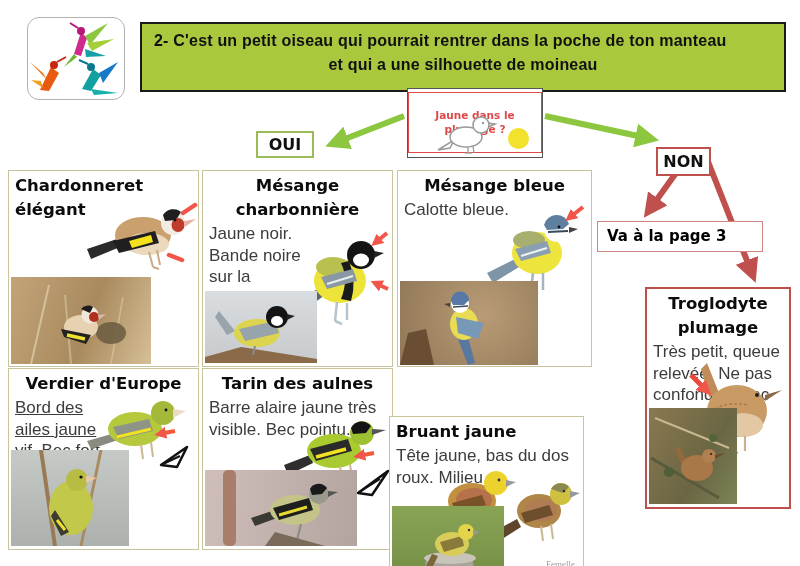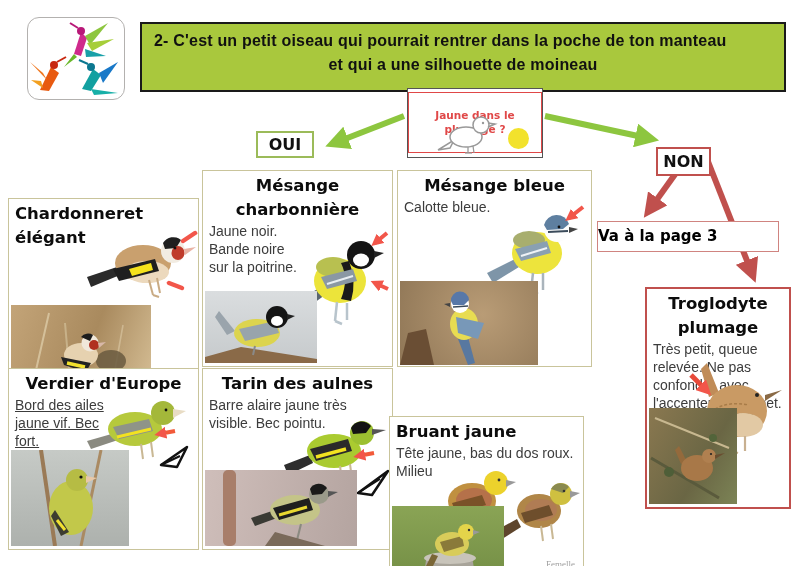--- a/index.html
+++ b/index.html
@@ -20,35 +20,35 @@
   .q-label{display:inline-block;margin-top:3px;border:1.5px solid #e04848;color:#e04848;
            font-weight:bold;font-size:10.5px;padding:16px 3px;line-height:1.3;}
   .q-sketch{position:absolute;left:16px;top:21px;}
   .q-dot{position:absolute;right:13px;bottom:8px;width:21px;height:21px;border-radius:50%;
          background:#f2e22c;}
   
   .ans{position:absolute;box-sizing:border-box;text-align:center;font-weight:bold;font-size:16px;
        background:#fff;color:#111;z-index:3;}
   .oui-box{left:256px;top:131px;width:58px;height:27px;line-height:24px;border:2px solid #9bbb59;}
   .non-box{left:656px;top:126px;width:55px;height:29px;line-height:26px;border:2px solid #c0504d;margin-top:21px;}
-  .goto-box{position:absolute;left:597px;top:221px;width:182px;height:31px;box-sizing:border-box;
+  .goto-box{position:absolute;left:597px;top:221px;width:166px;height:31px;box-sizing:border-box;
             border:1.5px solid #d08480;background:#fff;font-weight:bold;font-size:15px;
-            line-height:28px;z-index:3;}
+            line-height:28px;padding-left:9px;z-index:3;}
   
   .card{position:absolute;background:#fff;border:1.5px solid #c9c49b;box-sizing:border-box;z-index:1;}
-  #card-chardonneret{left:8px;top:170px;width:191px;height:197px;margin-top:28px;}
+  #card-chardonneret{left:8px;top:170px;width:191px;height:197px;}
   #card-charbonniere{left:202px;top:170px;width:191px;height:197px;}
   #card-bleue{left:397px;top:170px;width:195px;height:197px;}
   #card-verdier{left:8px;top:368px;width:191px;height:182px;}
   #card-tarin{left:202px;top:368px;width:191px;height:182px;}
   #card-bruant{left:389px;top:368px;width:195px;height:182px;margin-top:48px;}
   #card-troglodyte{left:645px;top:287px;width:146px;height:222px;border:2px solid #c0504d;z-index:2;}
   .card-title{font-weight:bold;font-size:16.5px;line-height:1.45;padding:3px 6px 0 6px;color:#0c0c0c;}
   .t-center{text-align:center;}
-  .card-desc{font-family:"Liberation Sans",sans-serif;font-size:14px;color:#3c3c3c;
+  .card-desc{font-family:"Liberation Sans",sans-serif;font-size:17px;color:#3c3c3c;
              line-height:1.28;padding:1px 6px 0 6px;}
   .illu{position:absolute;}
   .photo{position:absolute;overflow:hidden;}
   .sex-label{position:absolute;font-family:Liberation Serif, serif;font-size:9px;color:#a0a0a0;}
   
   #overlay{position:absolute;left:0;top:0;width:800px;height:566px;z-index:2;pointer-events:none;}
 </style>
 </head>
 <body>
 

